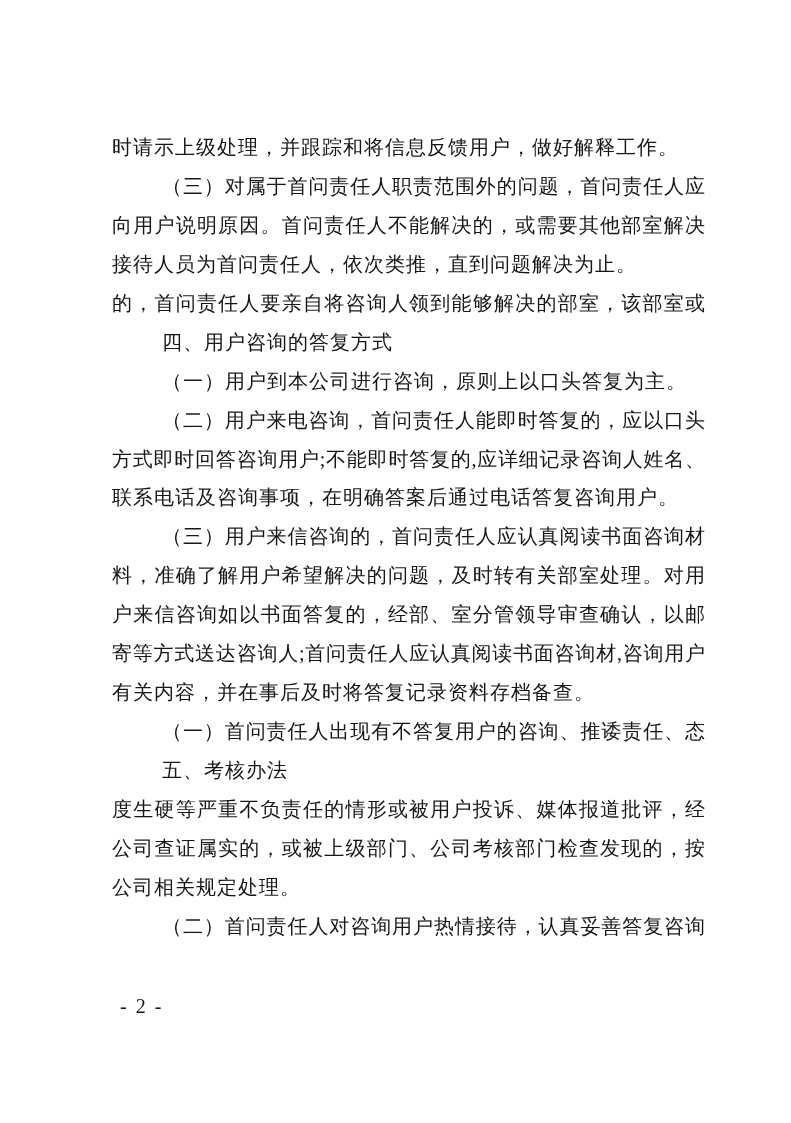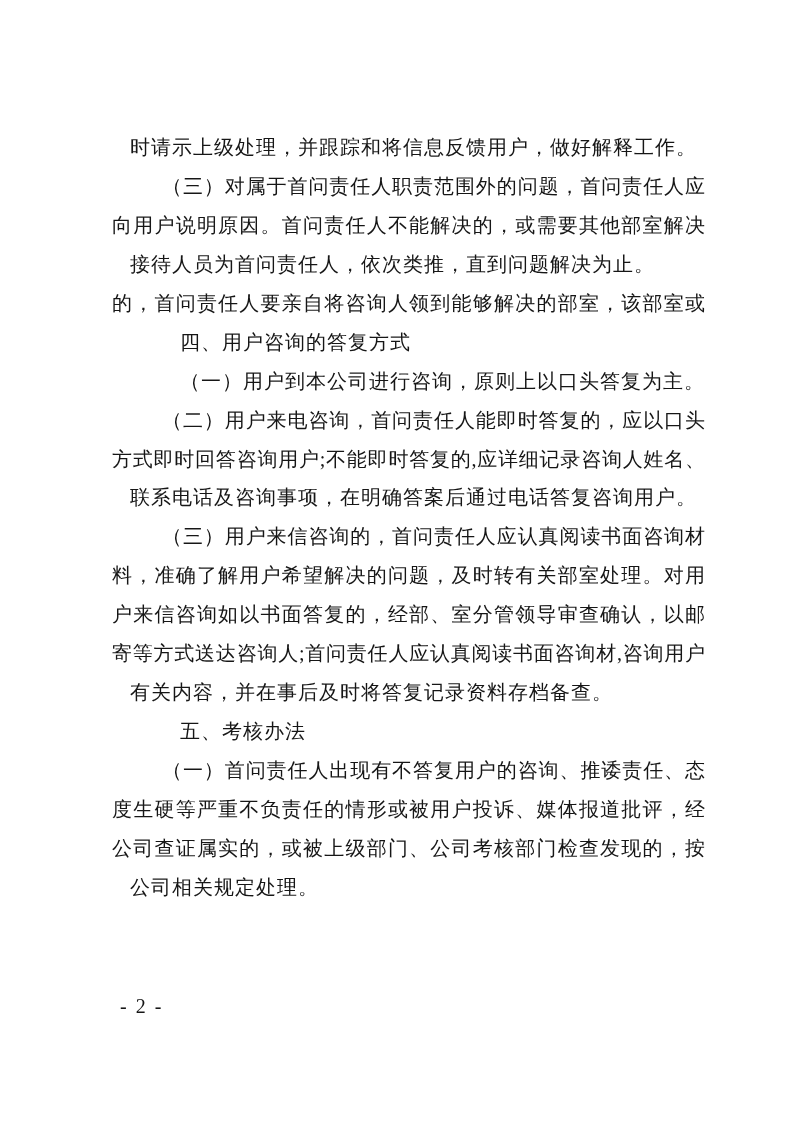--- a/index.html
+++ b/index.html
@@ -31,21 +31,21 @@
     white-space: normal;
   }
   
   .i { text-indent: 50px; }
   
   .j {
     text-align: justify;
     text-align-last: justify;
   }
   
-  .line:not(.j) { letter-spacing: 1px; margin-left: 18px; }
+  .line:not(.j) { letter-spacing: 1px; }
   .page-number {
     position: absolute;
     left: 120px;
     top: 992px;
     height: 28px;
     line-height: 28px;
     font-size: 20px;
     color: #161616;
     letter-spacing: 2px;
   }
@@ -64,22 +64,23 @@
     <div class="line i">四、用户咨询的答复方式</div>
     <div class="line i">（一）用户到本公司进行咨询，原则上以口头答复为主。</div>
     <div class="line i j">（二）用户来电咨询，首问责任人能即时答复的，应以口头</div>
     <div class="line j">方式即时回答咨询用户;不能即时答复的,应详细记录咨询人姓名、</div>
     <div class="line">联系电话及咨询事项，在明确答案后通过电话答复咨询用户。</div>
     <div class="line i j">（三）用户来信咨询的，首问责任人应认真阅读书面咨询材</div>
     <div class="line j">料，准确了解用户希望解决的问题，及时转有关部室处理。对用</div>
     <div class="line j">户来信咨询如以书面答复的，经部、室分管领导审查确认，以邮</div>
     <div class="line j">寄等方式送达咨询人;首问责任人应认真阅读书面咨询材,咨询用户</div>
     <div class="line">有关内容，并在事后及时将答复记录资料存档备查。</div>
+    <div class="line i j">（一）首问责任人出现有不答复用户的咨询、推诿责任、态</div>
     <div class="line i">五、考核办法</div>
-    <div class="line i j">（一）首问责任人出现有不答复用户的咨询、推诿责任、态</div>
     <div class="line j">度生硬等严重不负责任的情形或被用户投诉、媒体报道批评，经</div>
     <div class="line j">公司查证属实的，或被上级部门、公司考核部门检查发现的，按</div>
     <div class="line">公司相关规定处理。</div>
+    <div class="line i j">（二）首问责任人对咨询用户热情接待，认真妥善答复咨询</div>
   </div>
 
   <div class="page-number">- 2 -</div>
 
 </div>
 
 </body></html>

